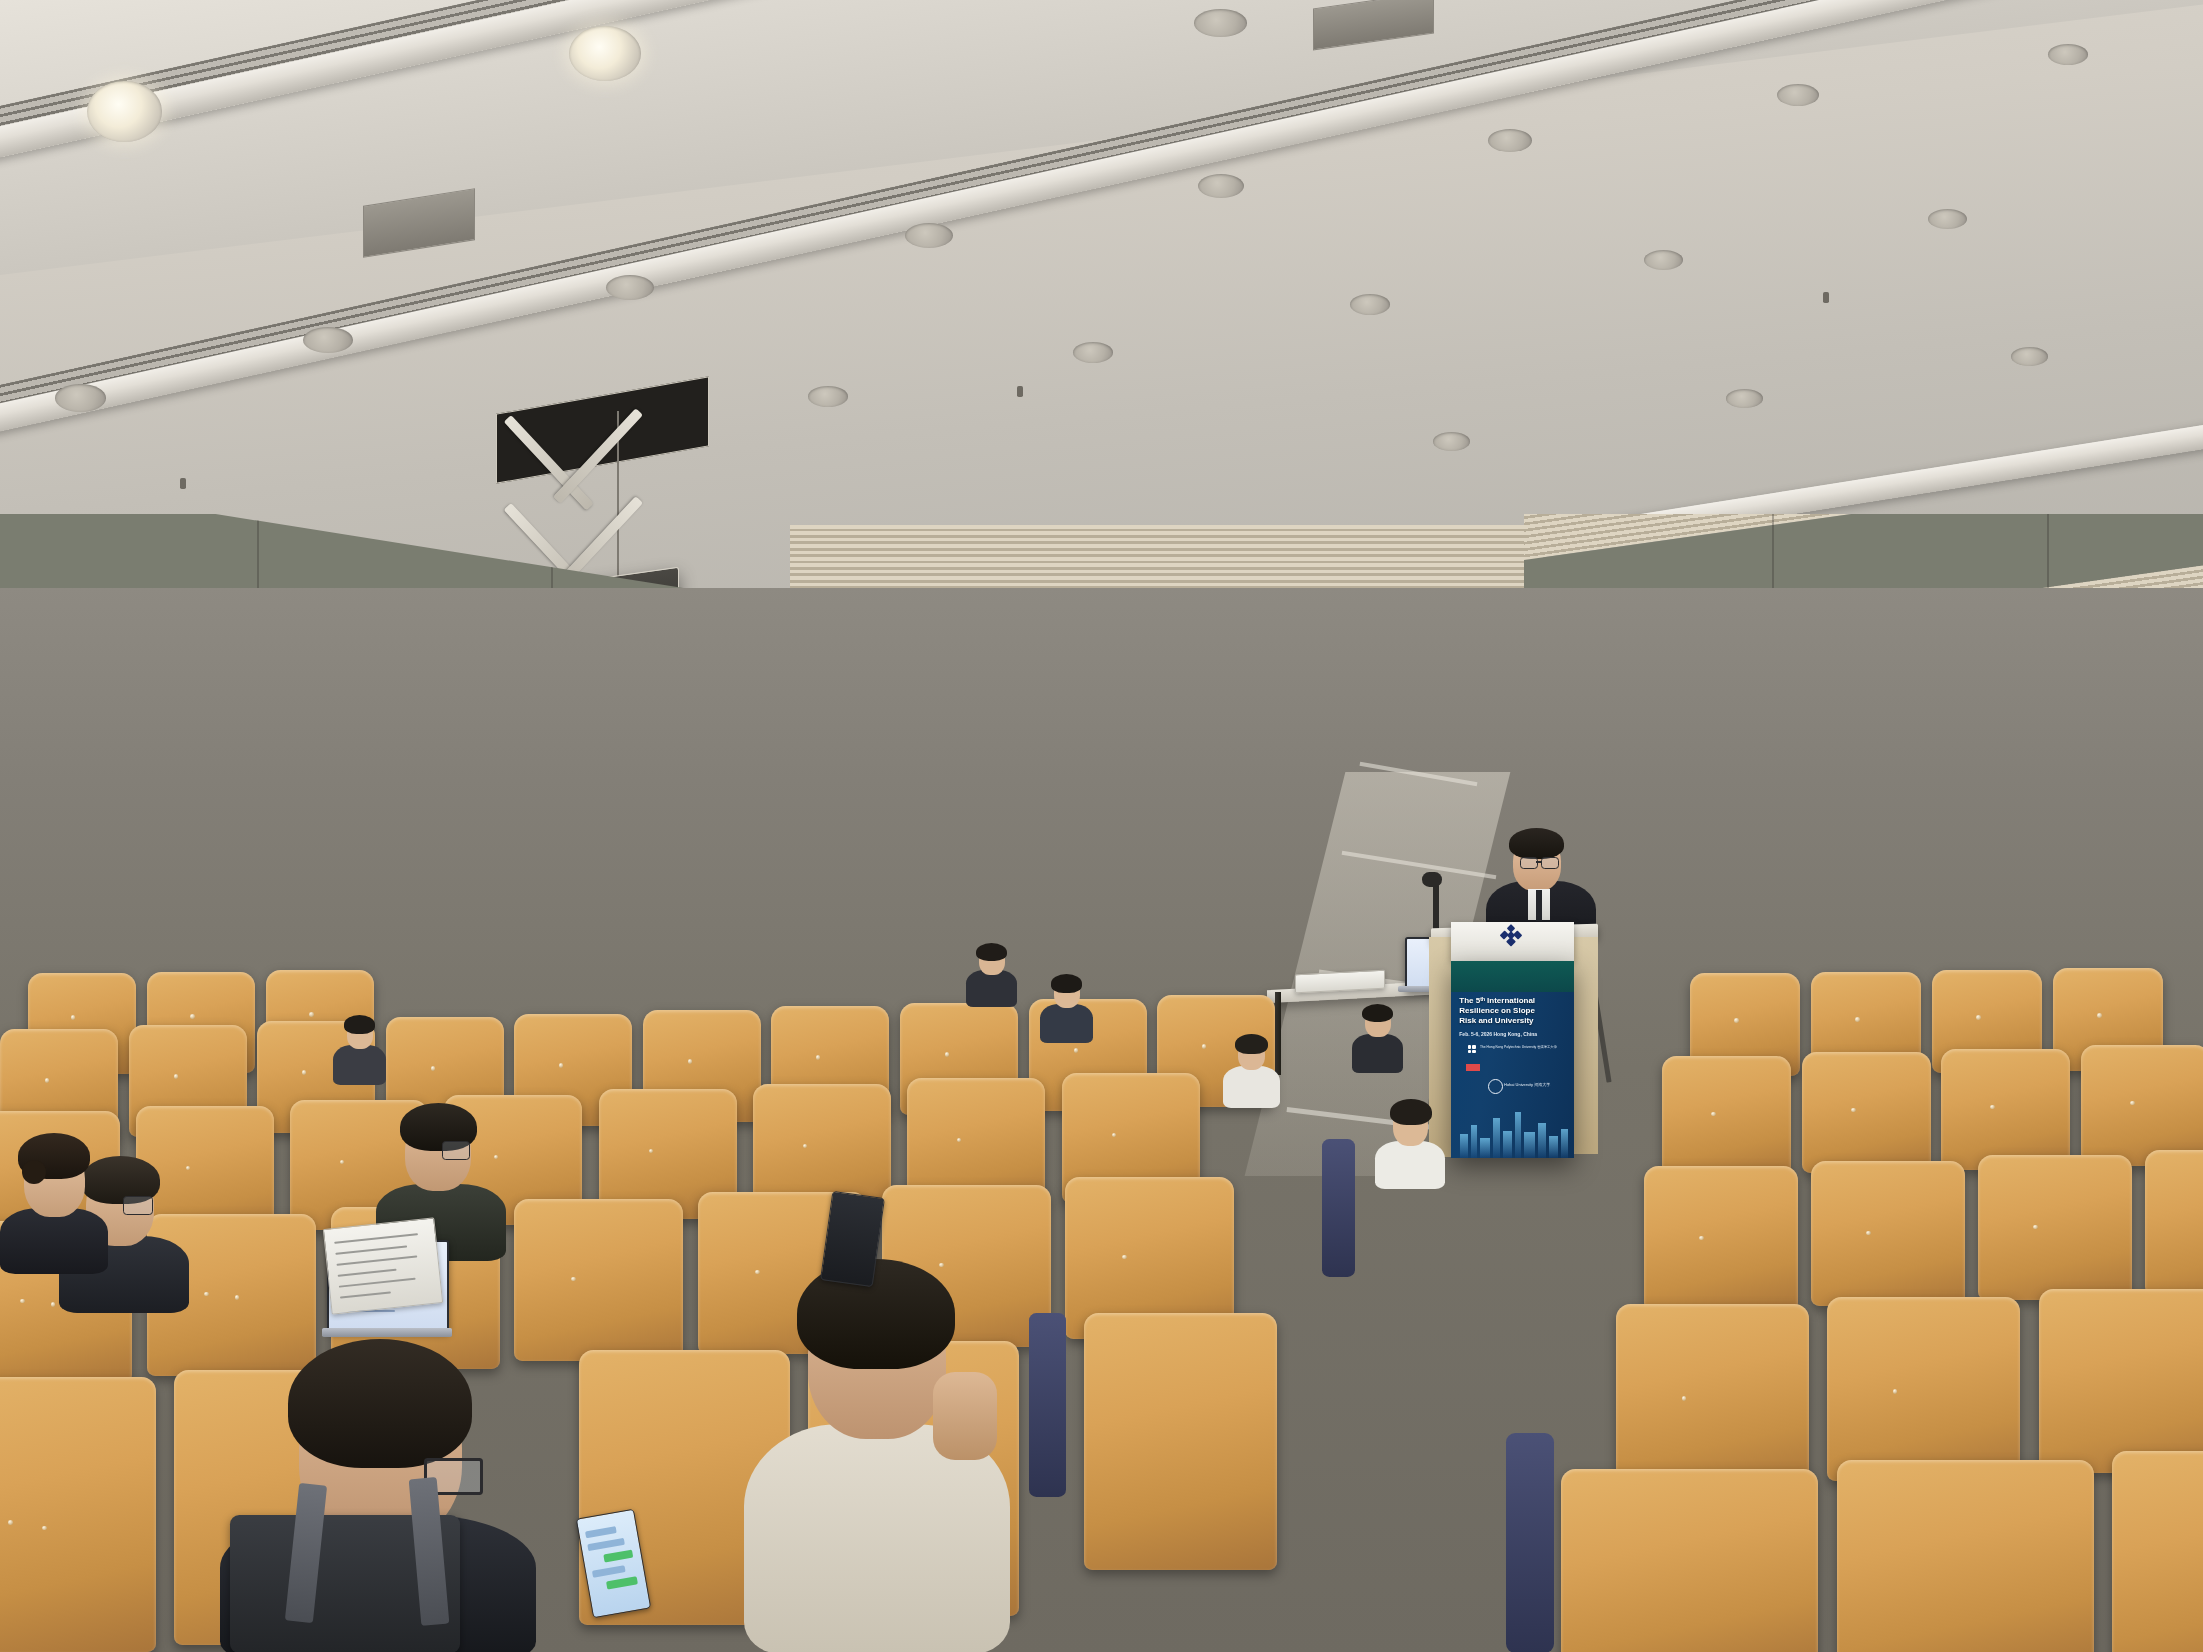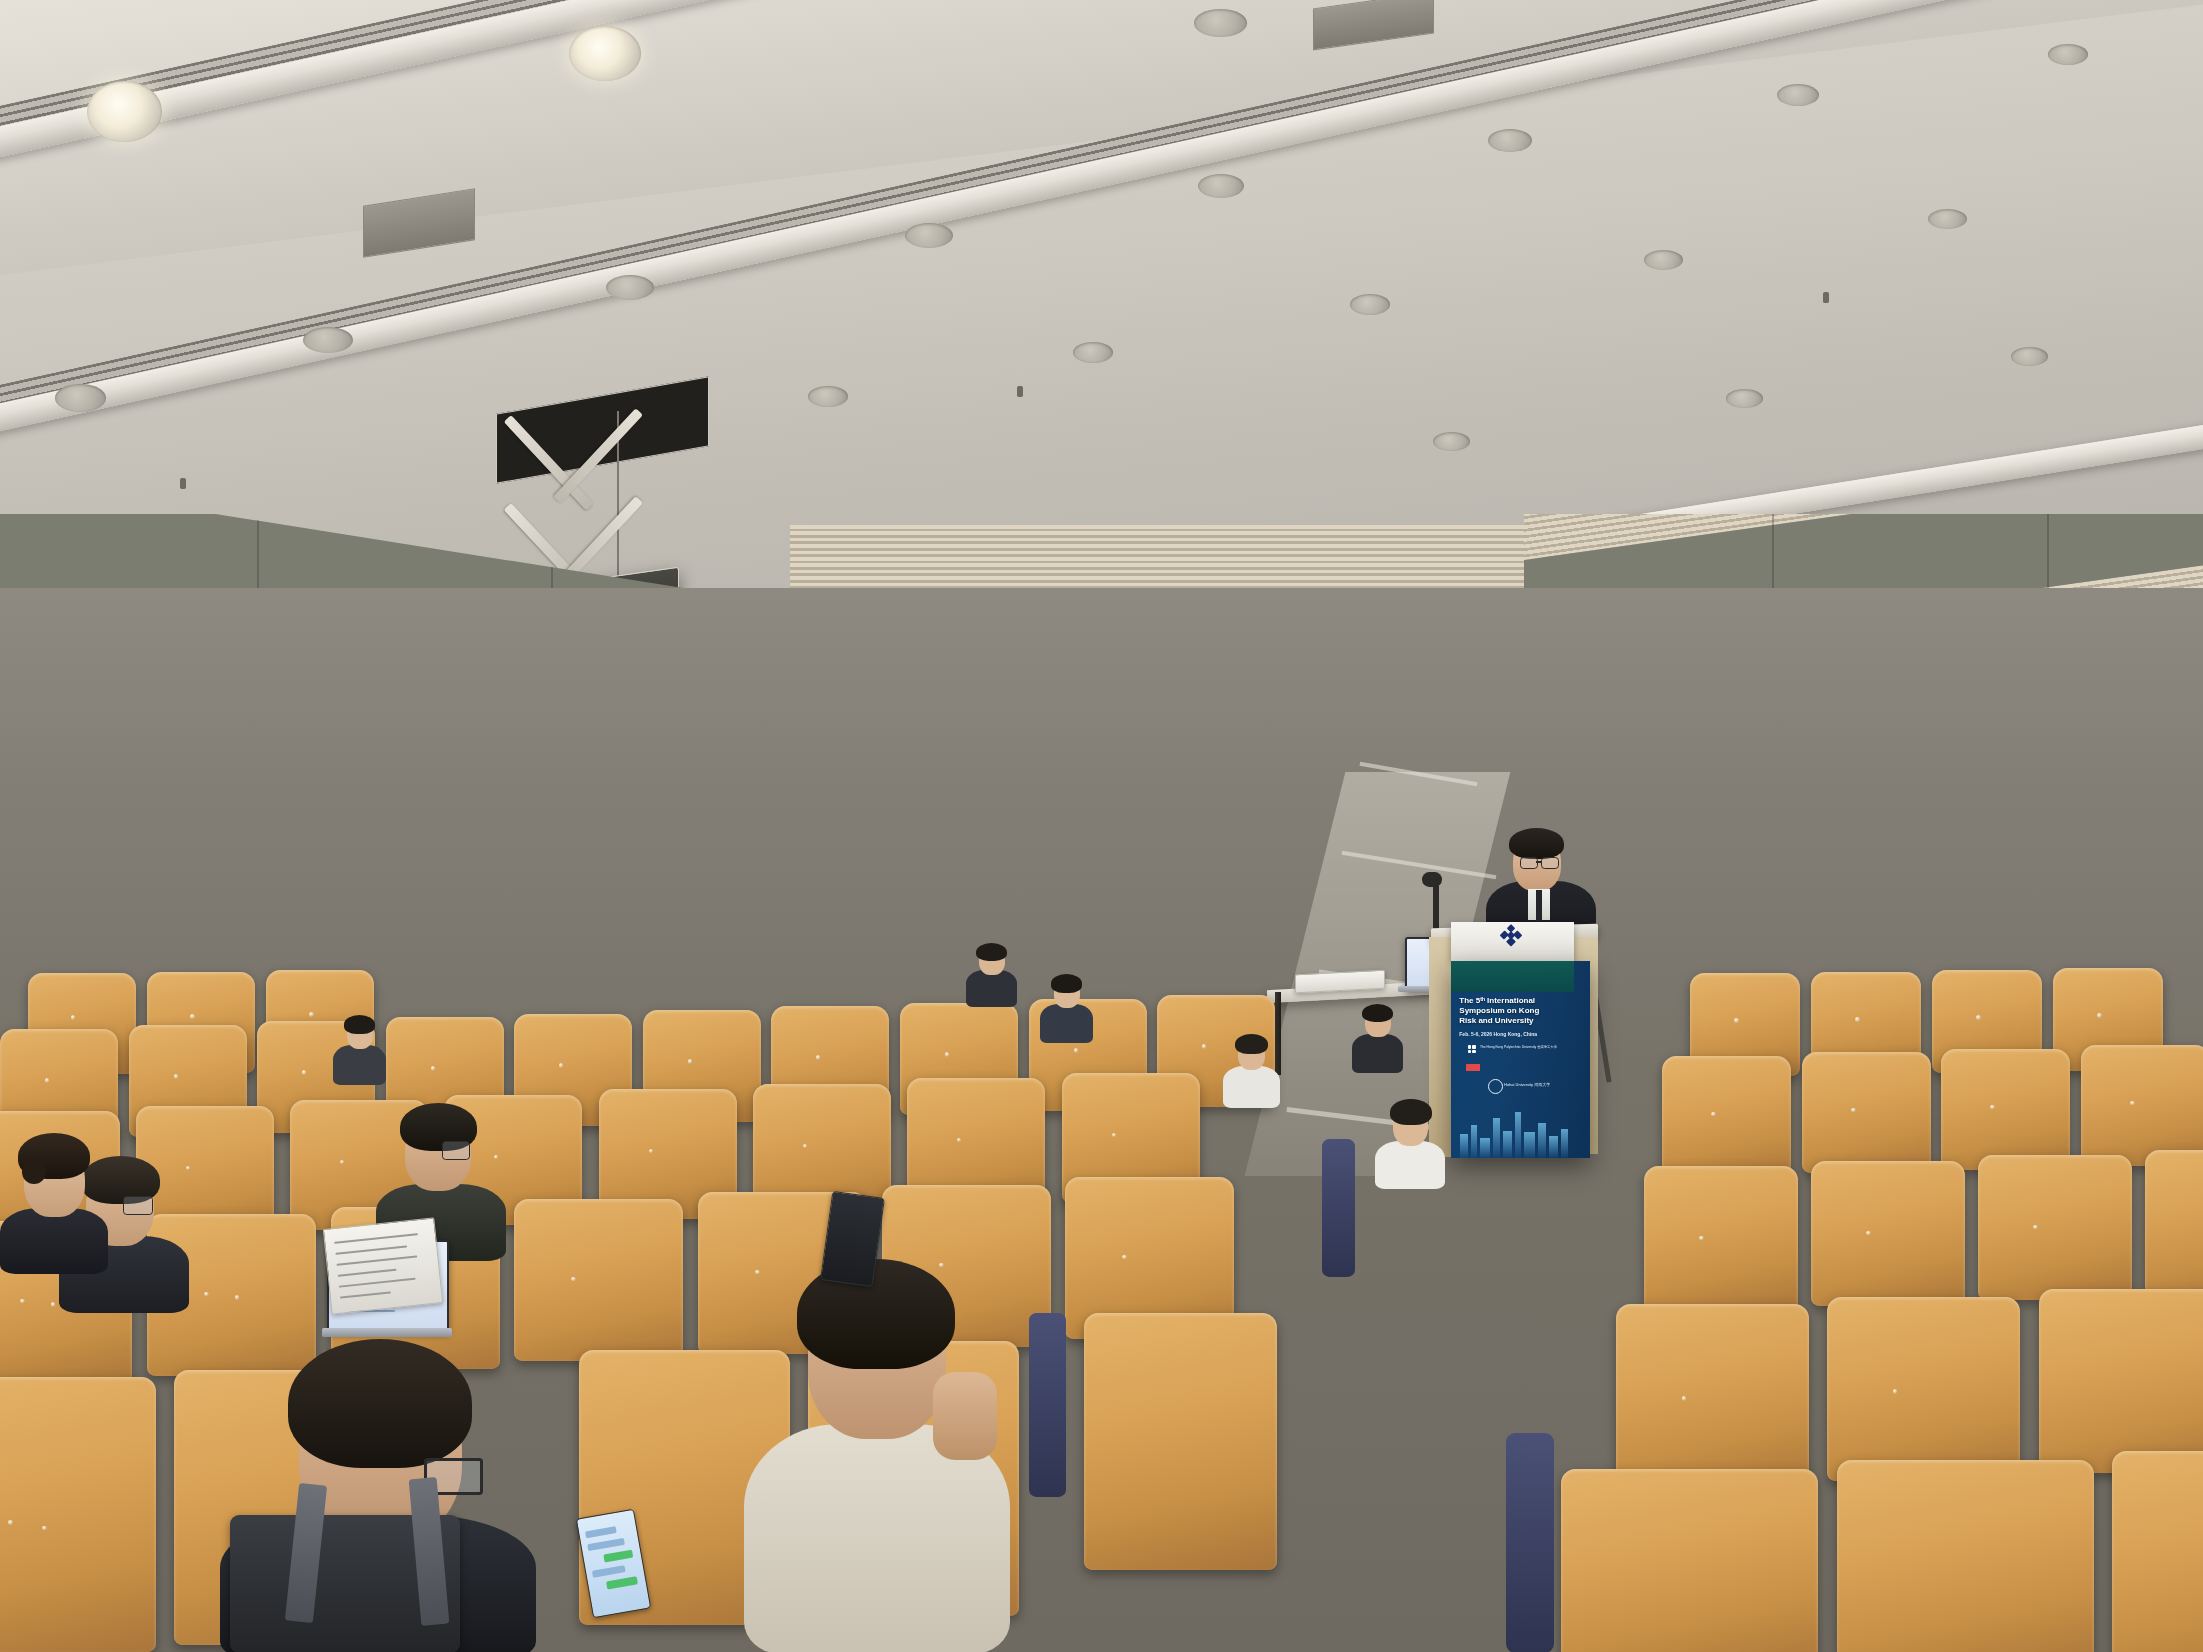--- a/index.html
+++ b/index.html
@@ -114,21 +114,21 @@
   
   .f3-mast{position:absolute;background:#4a7fa5;}
   .f3-sea{position:absolute;height:8.3px;
     background:radial-gradient(circle at 9.2px 8.3px,transparent 5.5px,#4f93bd 5.5px 6.4px,transparent 6.4px),
                radial-gradient(circle at 27.5px 8.3px,transparent 5.5px,#4f93bd 5.5px 6.4px,transparent 6.4px);}
   .f3-photo{position:absolute;background:linear-gradient(180deg,#8e9aa2,#5d6a73);border:0.9px solid #6d7a82;}
   .f3-photo2{position:absolute;background:linear-gradient(180deg,#a9b4ba,#7b868d);border:0.9px solid #6d7a82;}
 
   
   .podium-body{position:absolute;background:linear-gradient(100deg,#0d3f6e 0%,#12406d 35%,#0d3158 100%);
-    box-shadow:0 9.2px 24px rgba(0,0,0,.45);padding-left:16px;}
+    box-shadow:0 9.2px 24px rgba(0,0,0,.45);}
   .podium-side{position:absolute;background:linear-gradient(180deg,#d7c9a8,#bda980);}
   .podium-top{position:absolute;background:linear-gradient(180deg,#e9e6dd,#cdc8bc);border-radius:1.8px;
     box-shadow:0 2.8px 7.3px rgba(0,0,0,.35);}
   .pod-logo-diamond{position:absolute;transform:rotate(45deg);}
   .pdmd{position:absolute;background:#1b2f6e;border-radius:0.9px;}
   .pod-title{position:absolute;color:#fff;font-weight:bold;line-height:1.22;
     text-shadow:0 0.9px 1.8px rgba(0,0,0,.5);}
   .pod-sub{position:absolute;color:#dfe8f2;font-weight:bold;}
   .pod-org{position:absolute;color:#e6eef6;}
   .pod-skyline{position:absolute;bottom:0;left:0;right:0;overflow:hidden;}
@@ -435,21 +435,21 @@
         <div class="pdmd" style="left:9.2px;top:9.2px;width:6.4px;height:6.4px;"></div>
         <div class="pdmd" style="left:4.6px;top:4.6px;width:6.4px;height:6.4px;"></div>
       </div>
     </div>
 
     <div class="podium-body" style="left:1451px;top:961px;width:123px;height:197px;">
       <div class="pod-green" style="left:0;top:0;width:123px;height:31px;opacity:.9;"></div>
 
       <div class="pod-title" style="left:8.3px;top:35px;width:110px;font-size:8px;">
         <div>The 5ᵗʰ International</div>
-        <div>Symposium on Kong</div>
+        <div>Resilience on Slope</div>
         <div>Risk and University</div>
       </div>
 
       <div class="pod-sub" style="left:8.3px;top:70px;width:112px;font-size:5px;">Feb. 5-6, 2026    Hong Kong, China</div>
 
       <div style="position:absolute;left:16.5px;top:84px;width:9.2px;height:9.2px;">
         <div class="pdmd" style="left:0;top:0;width:3.7px;height:3.7px;background:#fff;"></div>
         <div class="pdmd" style="left:4.6px;top:0;width:3.7px;height:3.7px;background:#fff;"></div>
         <div class="pdmd" style="left:0;top:4.6px;width:3.7px;height:3.7px;background:#fff;"></div>
         <div class="pdmd" style="left:4.6px;top:4.6px;width:3.7px;height:3.7px;background:#fff;"></div>

